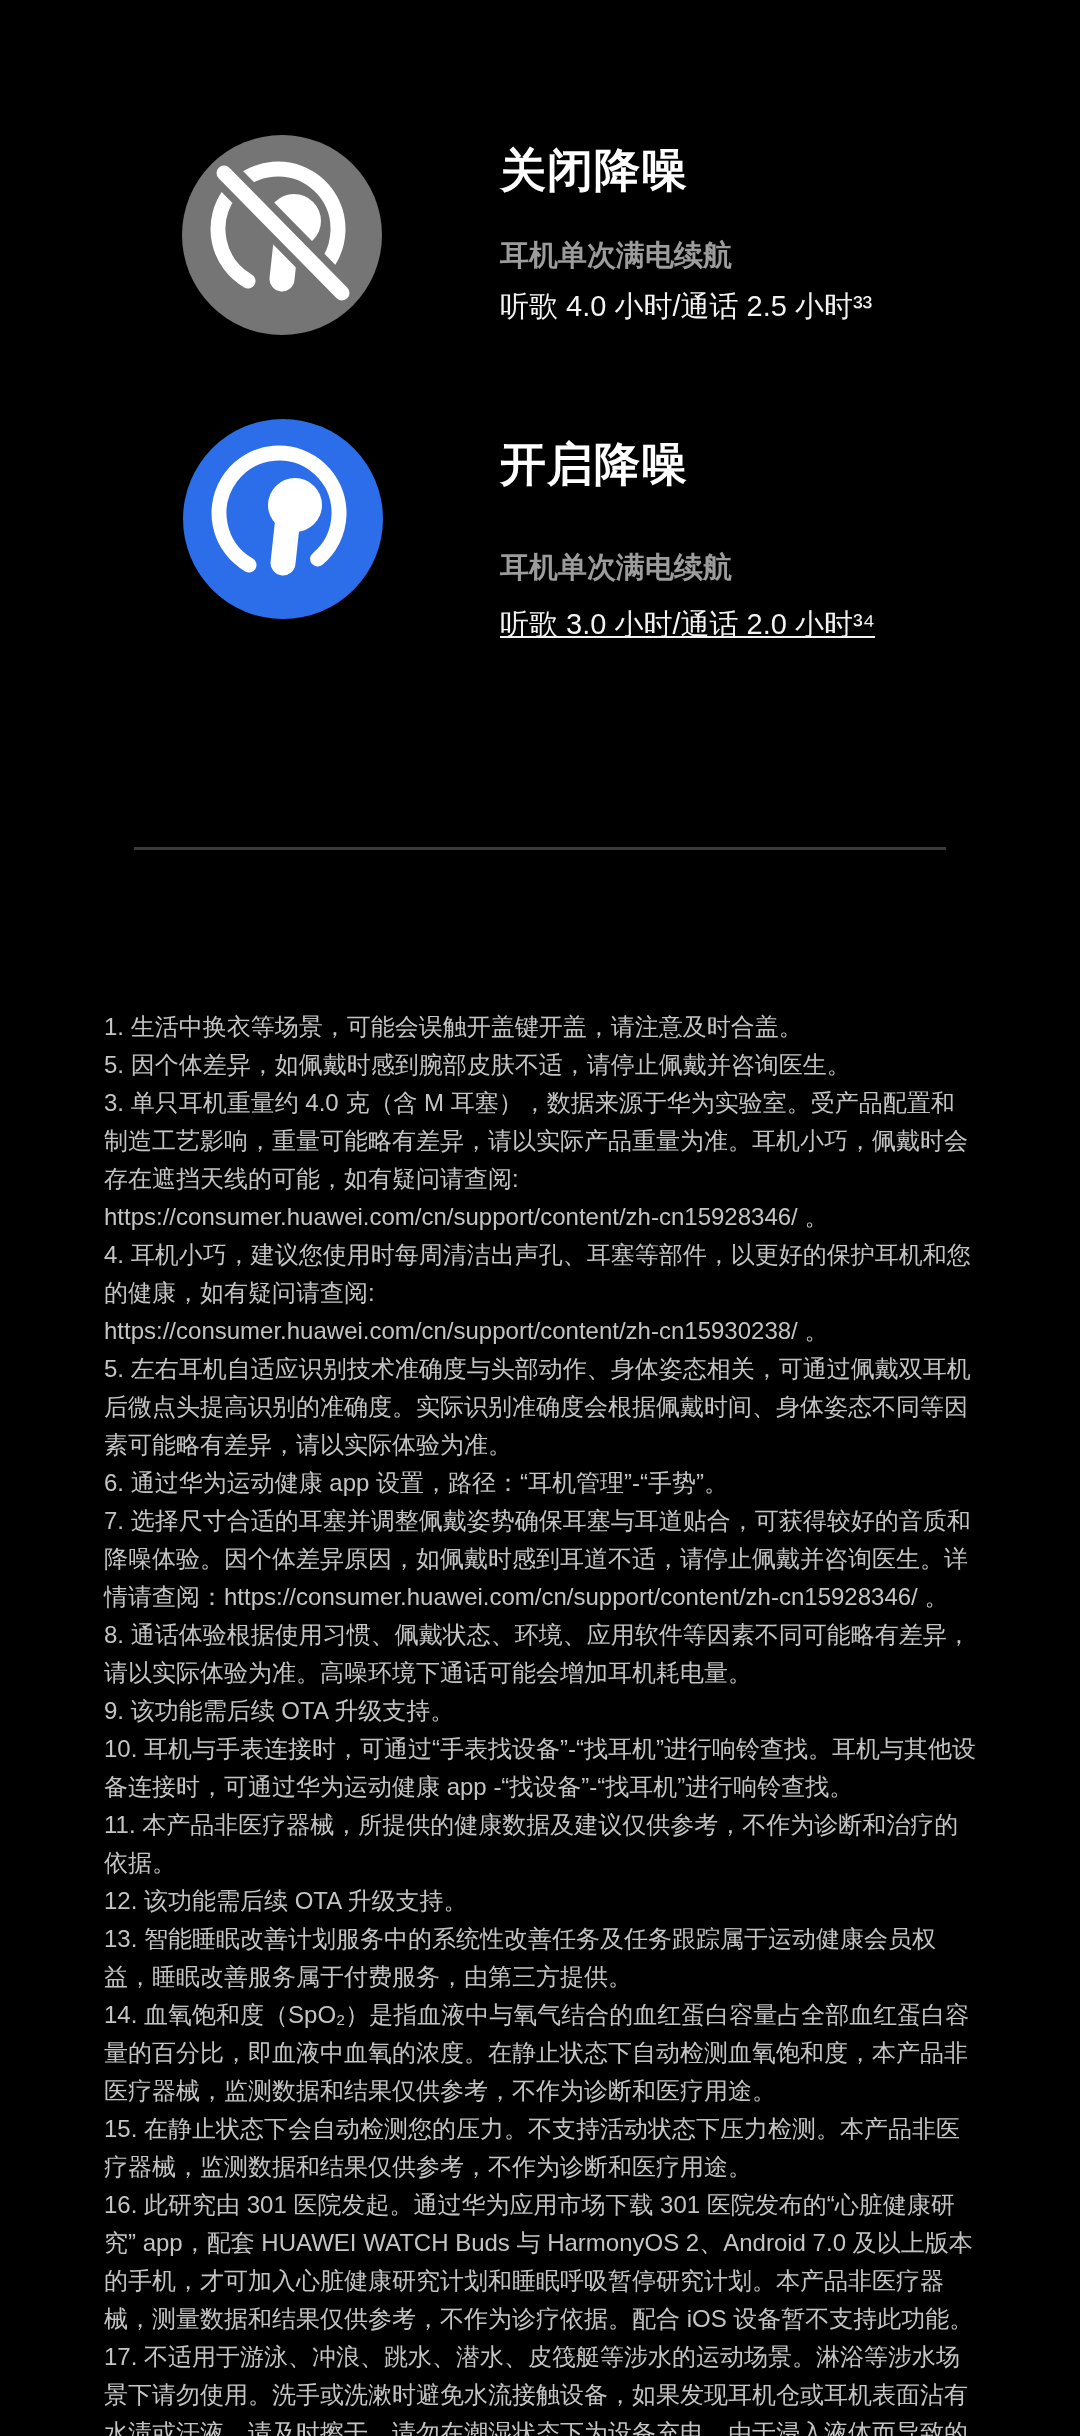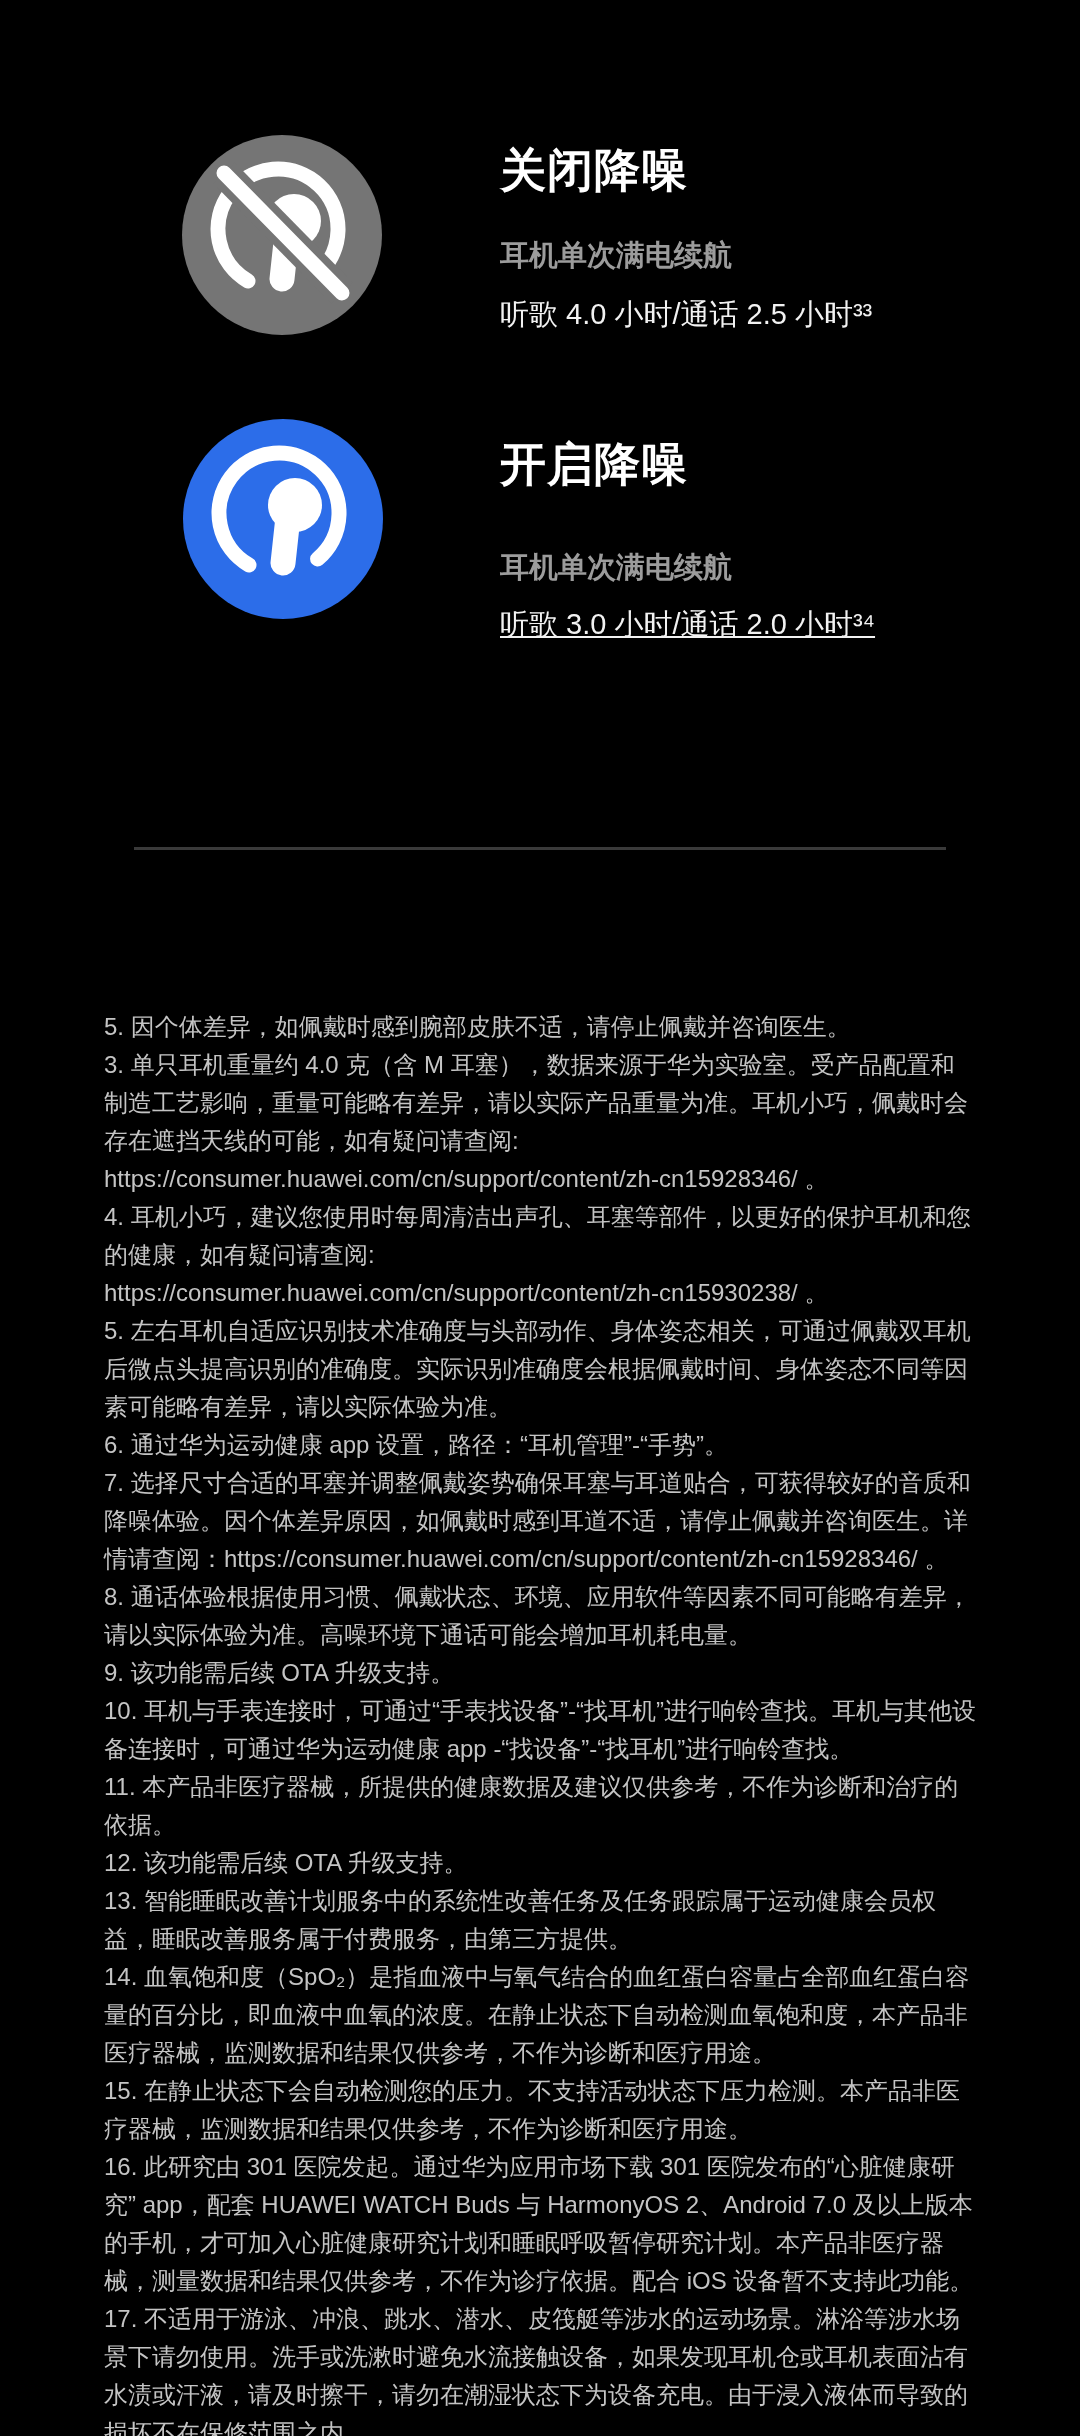--- a/index.html
+++ b/index.html
@@ -30,21 +30,21 @@
   }
   .f-batt{
     position:absolute;left:0;
     font-size:29px;line-height:36px;font-weight:500;color:#F2F2F2;
     white-space:nowrap;
   }
   
   .f1 .icon-circle{left:182px;top:135px;}
   .f1 .f-title{top:143px;}
   .f1 .f-sub{top:238px;}
-  .f1 .f-batt{top:296px;}
+  .f1 .f-batt{top:288px;}
   .f2 .icon-circle{left:183px;top:419px;}
   .f2 .f-title{top:437px;}
   .f2 .f-sub{top:550px;}
   .f2 .f-batt{top:606px;text-decoration:underline;}
   .divider{
     position:absolute;left:134px;top:847px;width:812px;height:3px;
     background:#3A3A3A;border:none;margin:0;
   }
   .footnotes{
     position:absolute;left:104px;top:1008px;width:874px;
@@ -88,20 +88,21 @@
       <h2 class="f-title">开启降噪</h2>
       <div class="f-sub">耳机单次满电续航</div>
       <div class="f-batt">听歌 3.0 小时/通话 2.0 小时³⁴</div>
     </div>
   </section>
 
   <hr class="divider">
 
   <div class="footnotes">
 
+  <p class="footnote">1. 生活中换衣等场景，可能会误触开盖键开盖，请注意及时合盖。</p>
       <p class="footnote">5. 因个体差异，如佩戴时感到腕部皮肤不适，请停止佩戴并咨询医生。</p>
       <p class="footnote">3. 单只耳机重量约 4.0 克（含 M 耳塞），数据来源于华为实验室。受产品配置和制造工艺影响，重量可能略有差异，请以实际产品重量为准。耳机小巧，佩戴时会存在遮挡天线的可能，如有疑问请查阅:
 https://consumer.huawei.com/cn/support/content/zh-cn15928346/ 。</p>
       <p class="footnote">4. 耳机小巧，建议您使用时每周清洁出声孔、耳塞等部件，以更好的保护耳机和您的健康，如有疑问请查阅:
 https://consumer.huawei.com/cn/support/content/zh-cn15930238/ 。</p>
       <p class="footnote">5. 左右耳机自适应识别技术准确度与头部动作、身体姿态相关，可通过佩戴双耳机后微点头提高识别的准确度。实际识别准确度会根据佩戴时间、身体姿态不同等因素可能略有差异，请以实际体验为准。</p>
       <p class="footnote">6. 通过华为运动健康 app 设置，路径：“耳机管理”-“手势”。</p>
       <p class="footnote">7. 选择尺寸合适的耳塞并调整佩戴姿势确保耳塞与耳道贴合，可获得较好的音质和降噪体验。因个体差异原因，如佩戴时感到耳道不适，请停止佩戴并咨询医生。详情请查阅：https://consumer.huawei.com/cn/support/content/zh-cn15928346/ 。</p>
       <p class="footnote">8. 通话体验根据使用习惯、佩戴状态、环境、应用软件等因素不同可能略有差异，请以实际体验为准。高噪环境下通话可能会增加耳机耗电量。</p>
       <p class="footnote">9. 该功能需后续 OTA 升级支持。</p>

